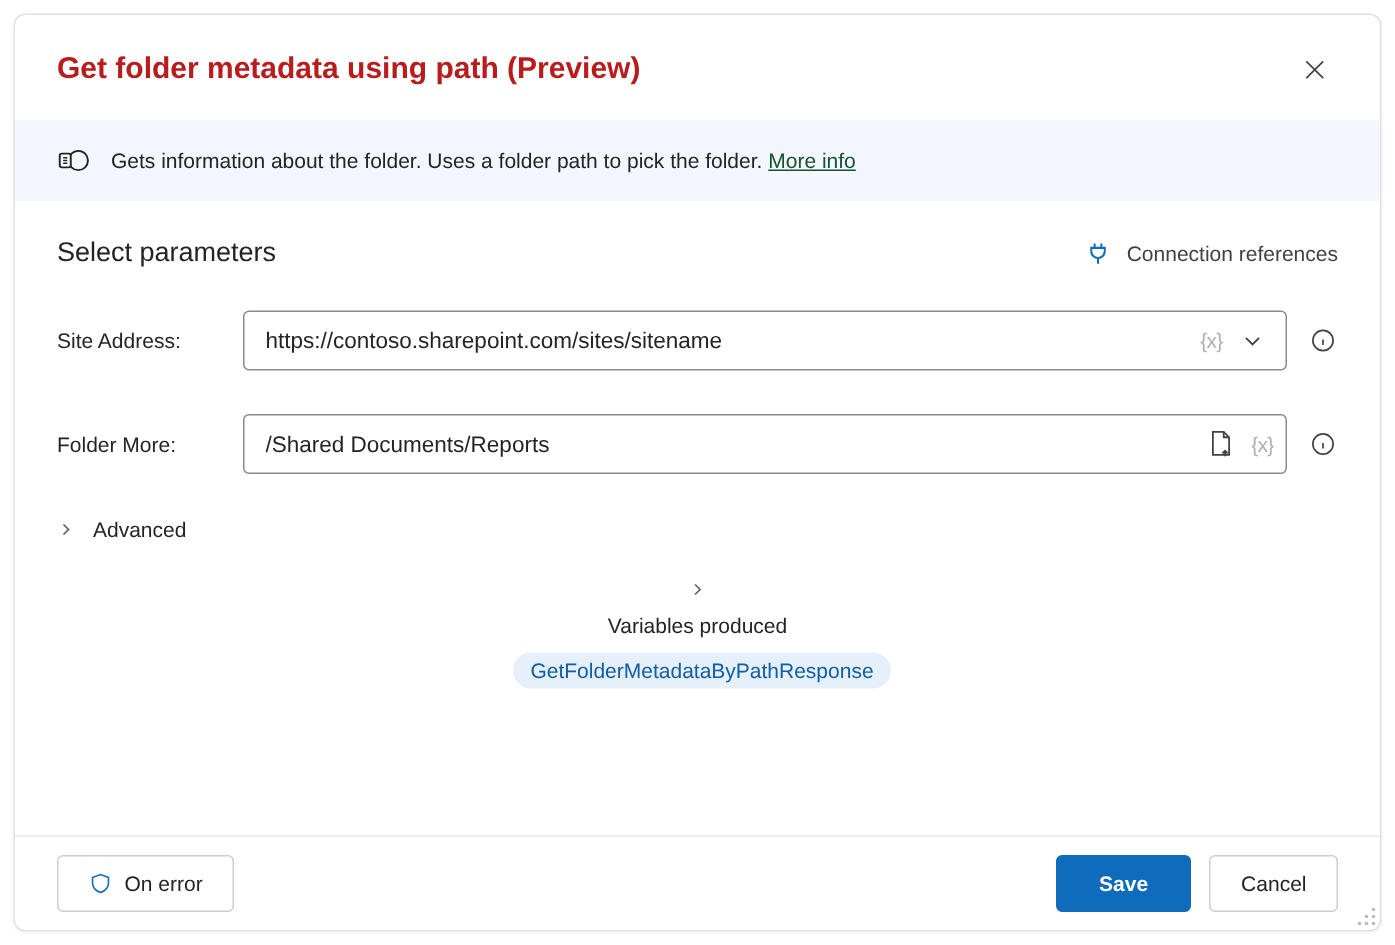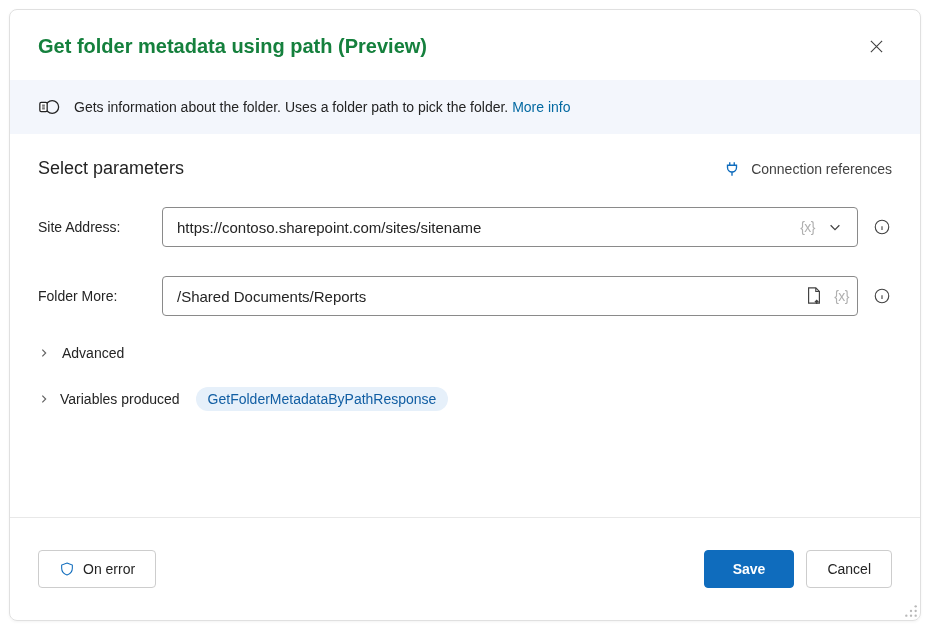--- a/index.html
+++ b/index.html
@@ -26,21 +26,21 @@
     }
     .header {
       display: flex;
       align-items: center;
       justify-content: space-between;
       padding: 20px 28px 18px 28px;
     }
     .header-title {
       font-size: 20px;
       font-weight: 600;
-      color: #15803d;
+      color: #b91c1c;
     }
     .close-btn {
       width: 32px;
       height: 32px;
       display: flex;
       align-items: center;
       justify-content: center;
       cursor: pointer;
       color: #424242;
       background: transparent;
@@ -57,21 +57,22 @@
     }
     .banner-icon {
       flex-shrink: 0;
       width: 22px;
       height: 22px;
       display: flex;
       align-items: center;
       justify-content: center;
     }
     .banner-link {
-      color: #0369a1;
+      color: #14532d;
+      text-decoration: underline;
       cursor: pointer;
     }
     .body {
       flex: 1;
       padding: 24px 28px;
       overflow: auto;
     }
     .section-row {
       display: flex;
       align-items: center;
@@ -174,24 +175,25 @@
       border-radius: 12px;
       font-size: 14px;
       margin-left: 6px;
     }
     .variables-row {
       display: flex;
       align-items: center;
       gap: 10px;
       margin-top: 26px;
       cursor: pointer;
+      flex-direction: column;
     }
     .footer {
       border-top: 1px solid #e8e8e8;
-      padding: 32px 28px;
+      padding: 12px 28px;
       display: flex;
       align-items: center;
       justify-content: space-between;
     }
     .btn {
       height: 38px;
       padding: 0 20px;
       border-radius: 4px;
       font-size: 14px;
       font-family: inherit;

